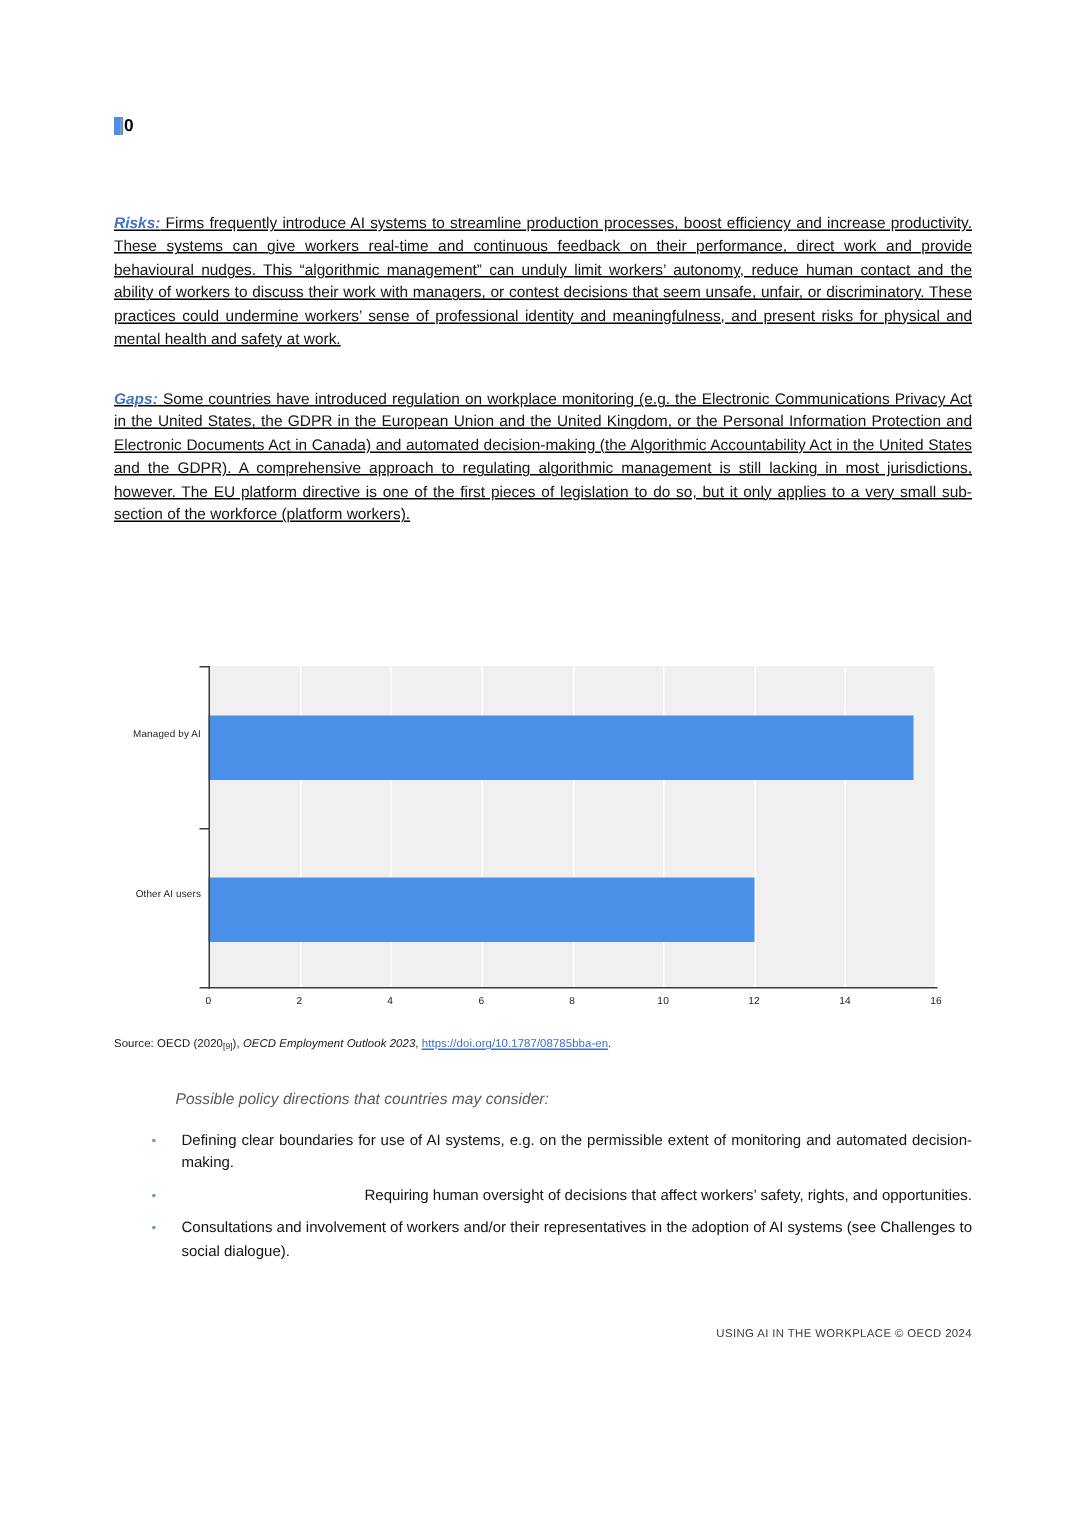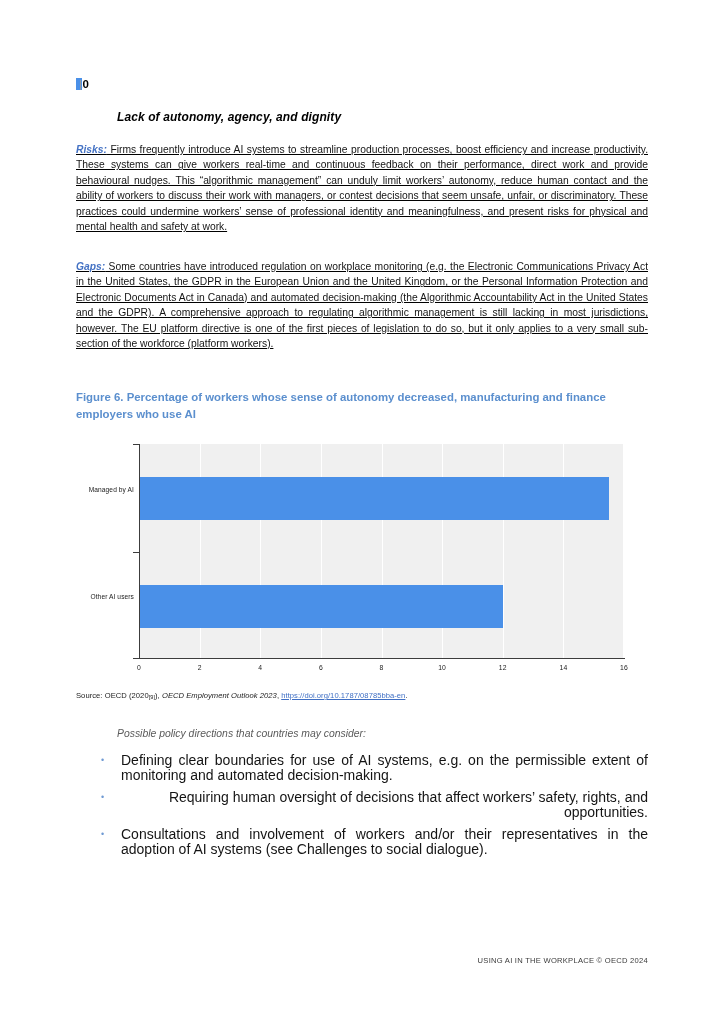--- a/index.html
+++ b/index.html
@@ -196,58 +196,56 @@
   .bullet-dot {
     flex: 0 0 22px;
     color: #6f9ad3;
     font-size: 9px;
     line-height: 15.4px;
     padding-left: 2px;
     box-sizing: border-box;
   }
   .bullet-text {
     flex: 1 1 auto;
-    font-size: 14px;
+    font-size: 10px;
     line-height: 15.4px;
     text-align: justify;
     color: #141414;
   }
   .bullet-text.nojust { text-align: right; }
 
   
   .footer {
     position: absolute;
     right: 76px;
-    top: 956px;
+    top: 884px;
     font-size: 7.6px;
     letter-spacing: 0.25px;
     color: #3a3a3a;
     white-space: nowrap;
   }
 </style>
 </head>
 <body>
 
 <div class="page">
 
   <div class="page-header">
     <span>10</span><span class="bar">|</span>
   </div>
 
-  <div class="section-heading">Lack of autonomy, agency, and dignity</div>
 
   <div class="body-col" style="top:142px;">
     <p class="para"><span class="lead">Risks:</span><span> Firms frequently introduce AI systems to streamline production processes, boost efficiency and increase productivity. These systems can give workers real-time and continuous feedback on their performance, direct work and provide behavioural nudges. This “algorithmic management” can unduly limit workers’ autonomy, reduce human contact and the ability of workers to discuss their work with managers, or contest decisions that seem unsafe, unfair, or discriminatory. These practices could undermine workers’ sense of professional identity and meaningfulness, and present risks for physical and mental health and safety at work.</span></p>
   </div>
 
   <div class="body-col" style="top:259px;">
     <p class="para"><span class="lead">Gaps:</span><span> Some countries have introduced regulation on workplace monitoring (e.g. the Electronic Communications Privacy Act in the United States, the GDPR in the European Union and the United Kingdom, or the Personal Information Protection and Electronic Documents Act in Canada) and automated decision-making (the Algorithmic Accountability Act in the United States and the GDPR). A comprehensive approach to regulating algorithmic management is still lacking in most jurisdictions, however. The EU platform directive is one of the first pieces of legislation to do so, but it only applies to a very small sub-section of the workforce (platform workers).</span></p>
   </div>
 
-  <div class="figure-title">Figure 6. Percentage of workers whose sense of autonomy decreased, manufacturing and finance employers who use AI</div>
 
   <div class="chart-wrap">
     <div class="plot">
       <div class="gridline" style="left:60.6px;"></div>
       <div class="gridline" style="left:121.2px;"></div>
       <div class="gridline" style="left:181.9px;"></div>
       <div class="gridline" style="left:242.5px;"></div>
       <div class="gridline" style="left:303.1px;"></div>
       <div class="gridline" style="left:363.7px;"></div>
       <div class="gridline" style="left:424.4px;"></div>

